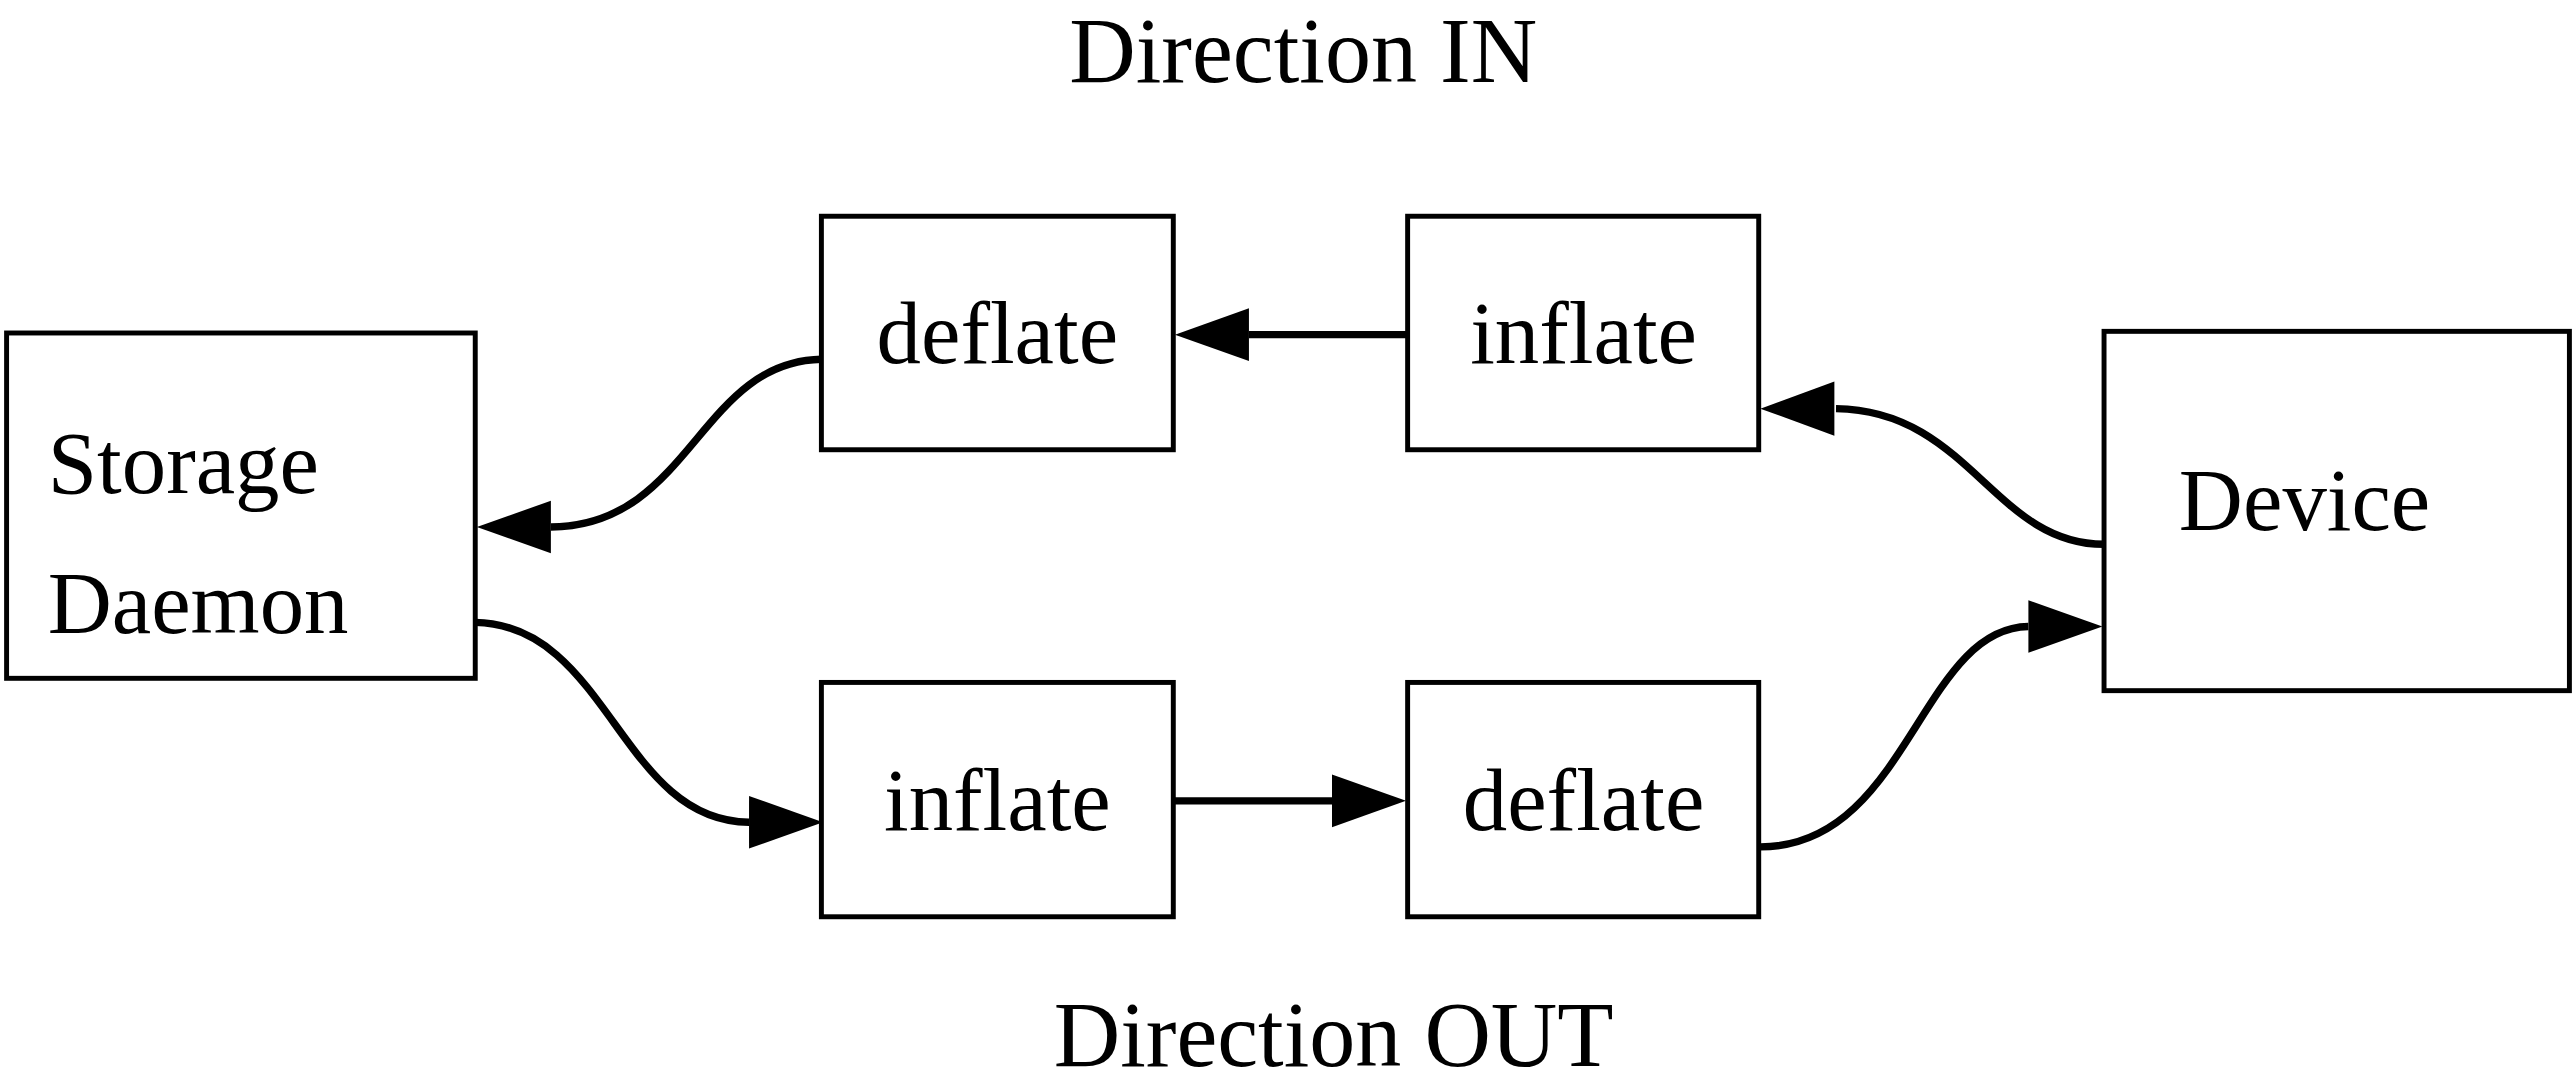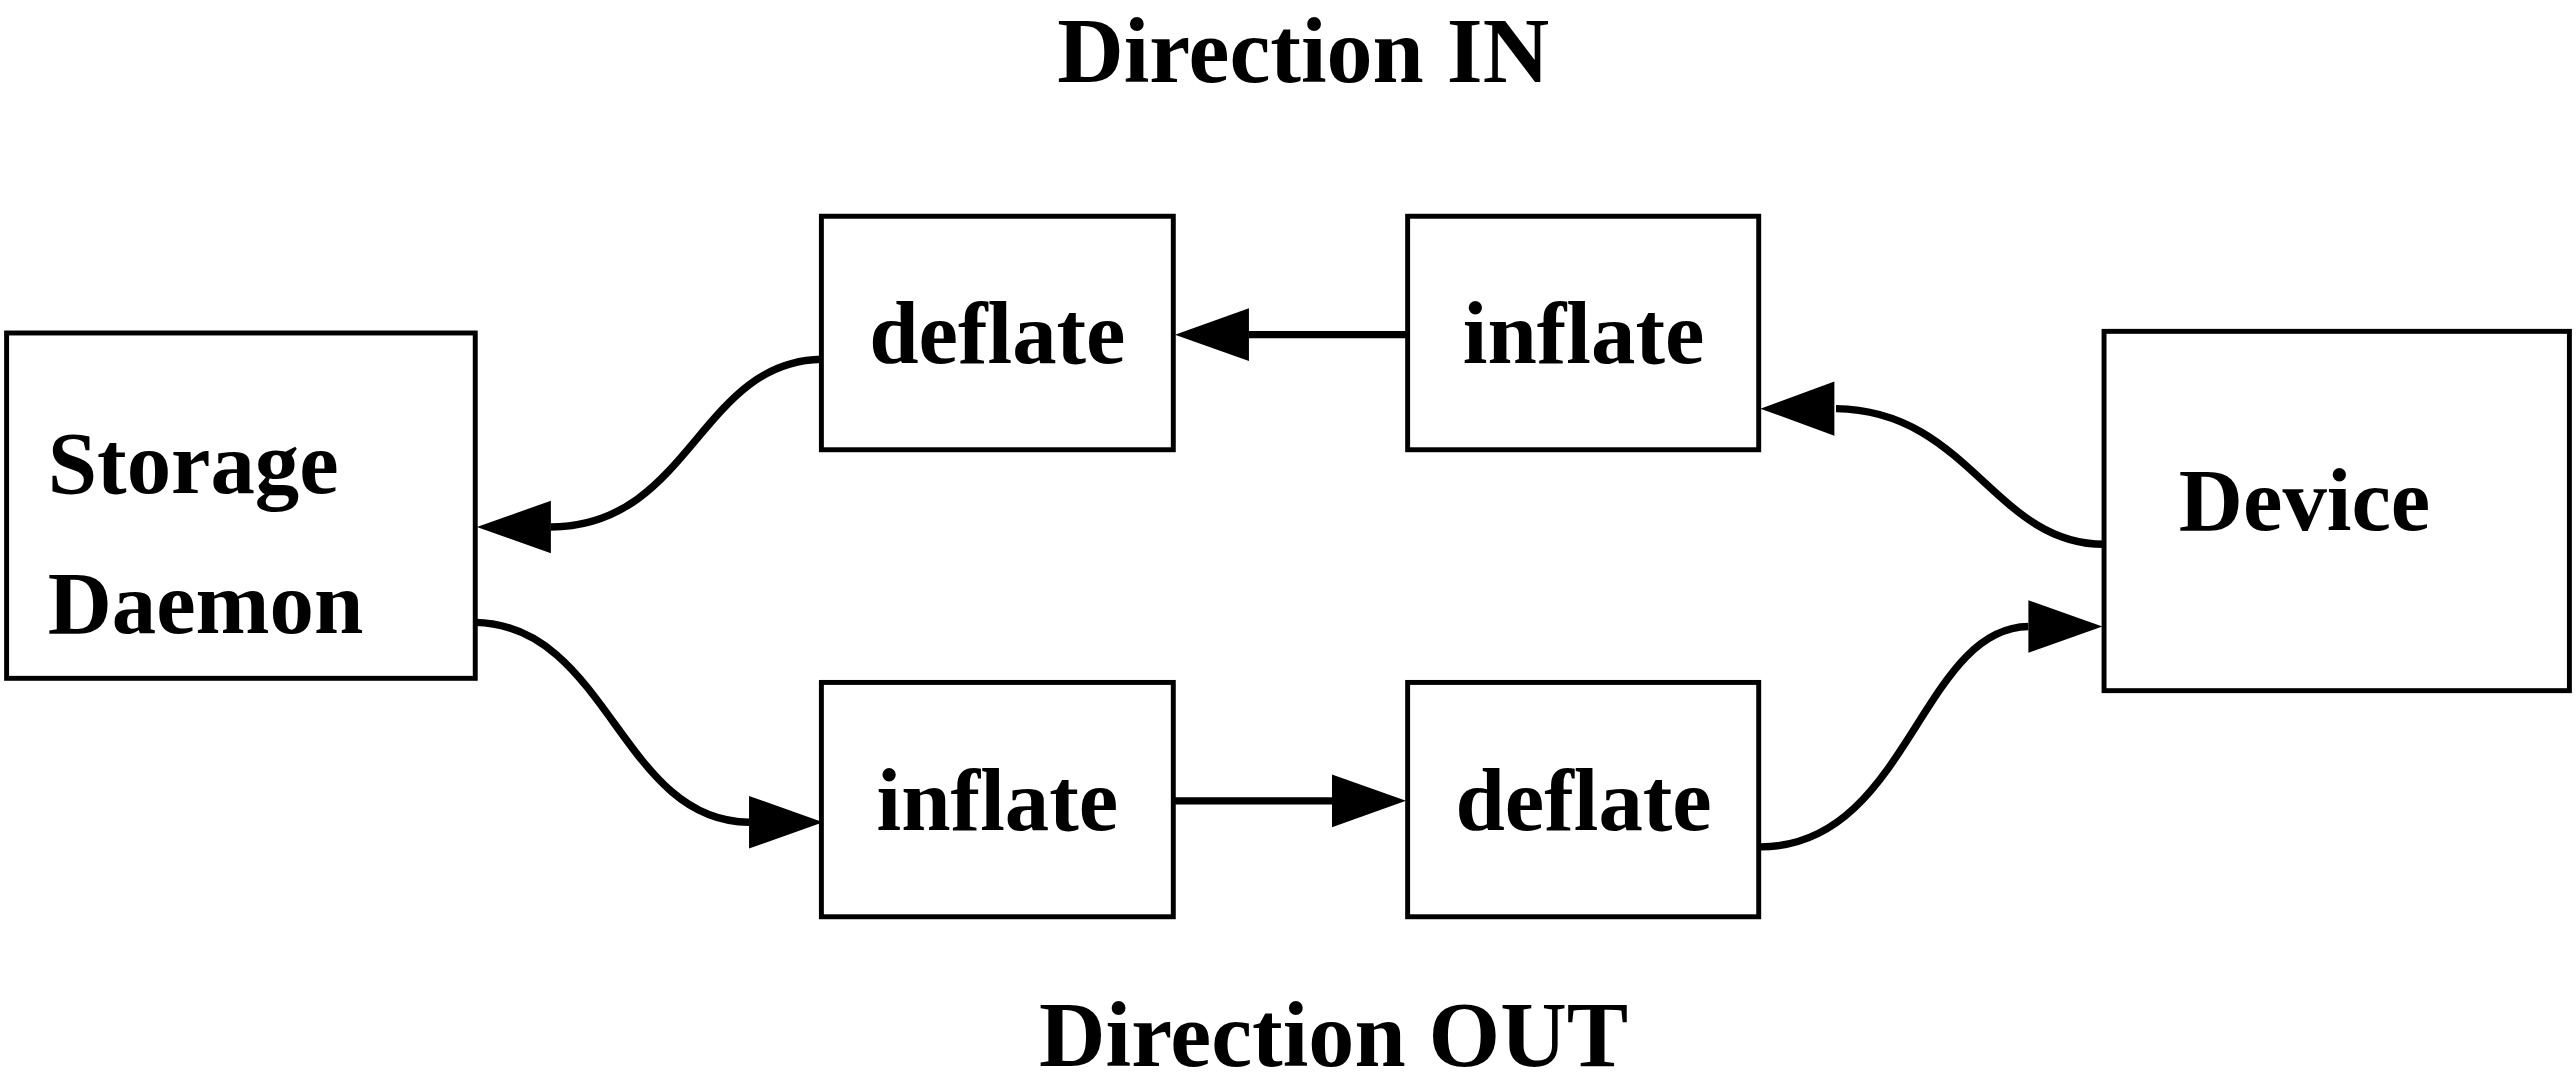--- a/index.html
+++ b/index.html
@@ -5,21 +5,20 @@
   html, body {
     margin: 0;
     padding: 0;
     background: #ffffff;
   }
   .stage {
     width: 100%;
     max-width: 2576px;
     margin: 0 auto;
     background: #ffffff;
-    font-weight: bold;
   }
   svg {
     display: block;
     width: 100%;
     height: auto;
     background: #ffffff;
   }
   .node-box {
     fill: #ffffff;
     stroke: #000000;

